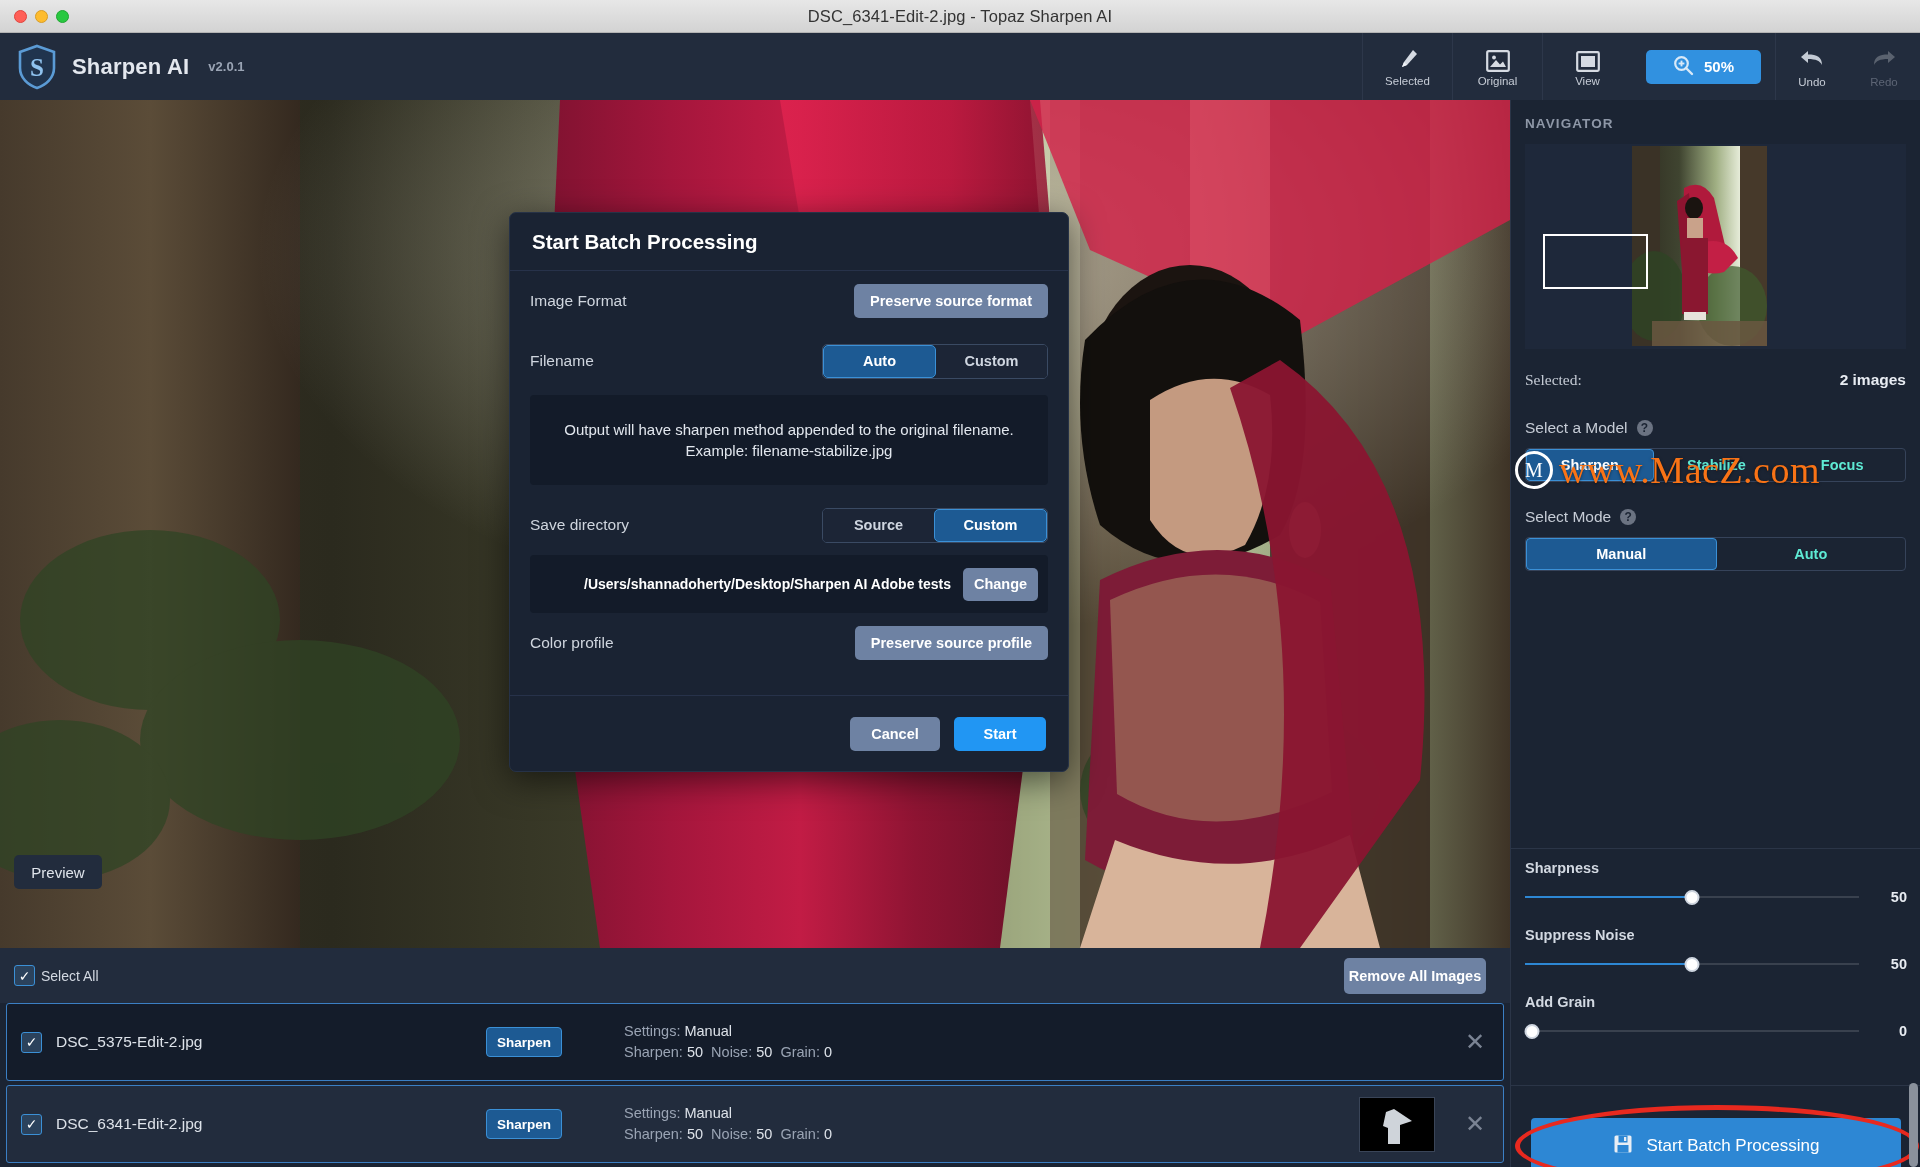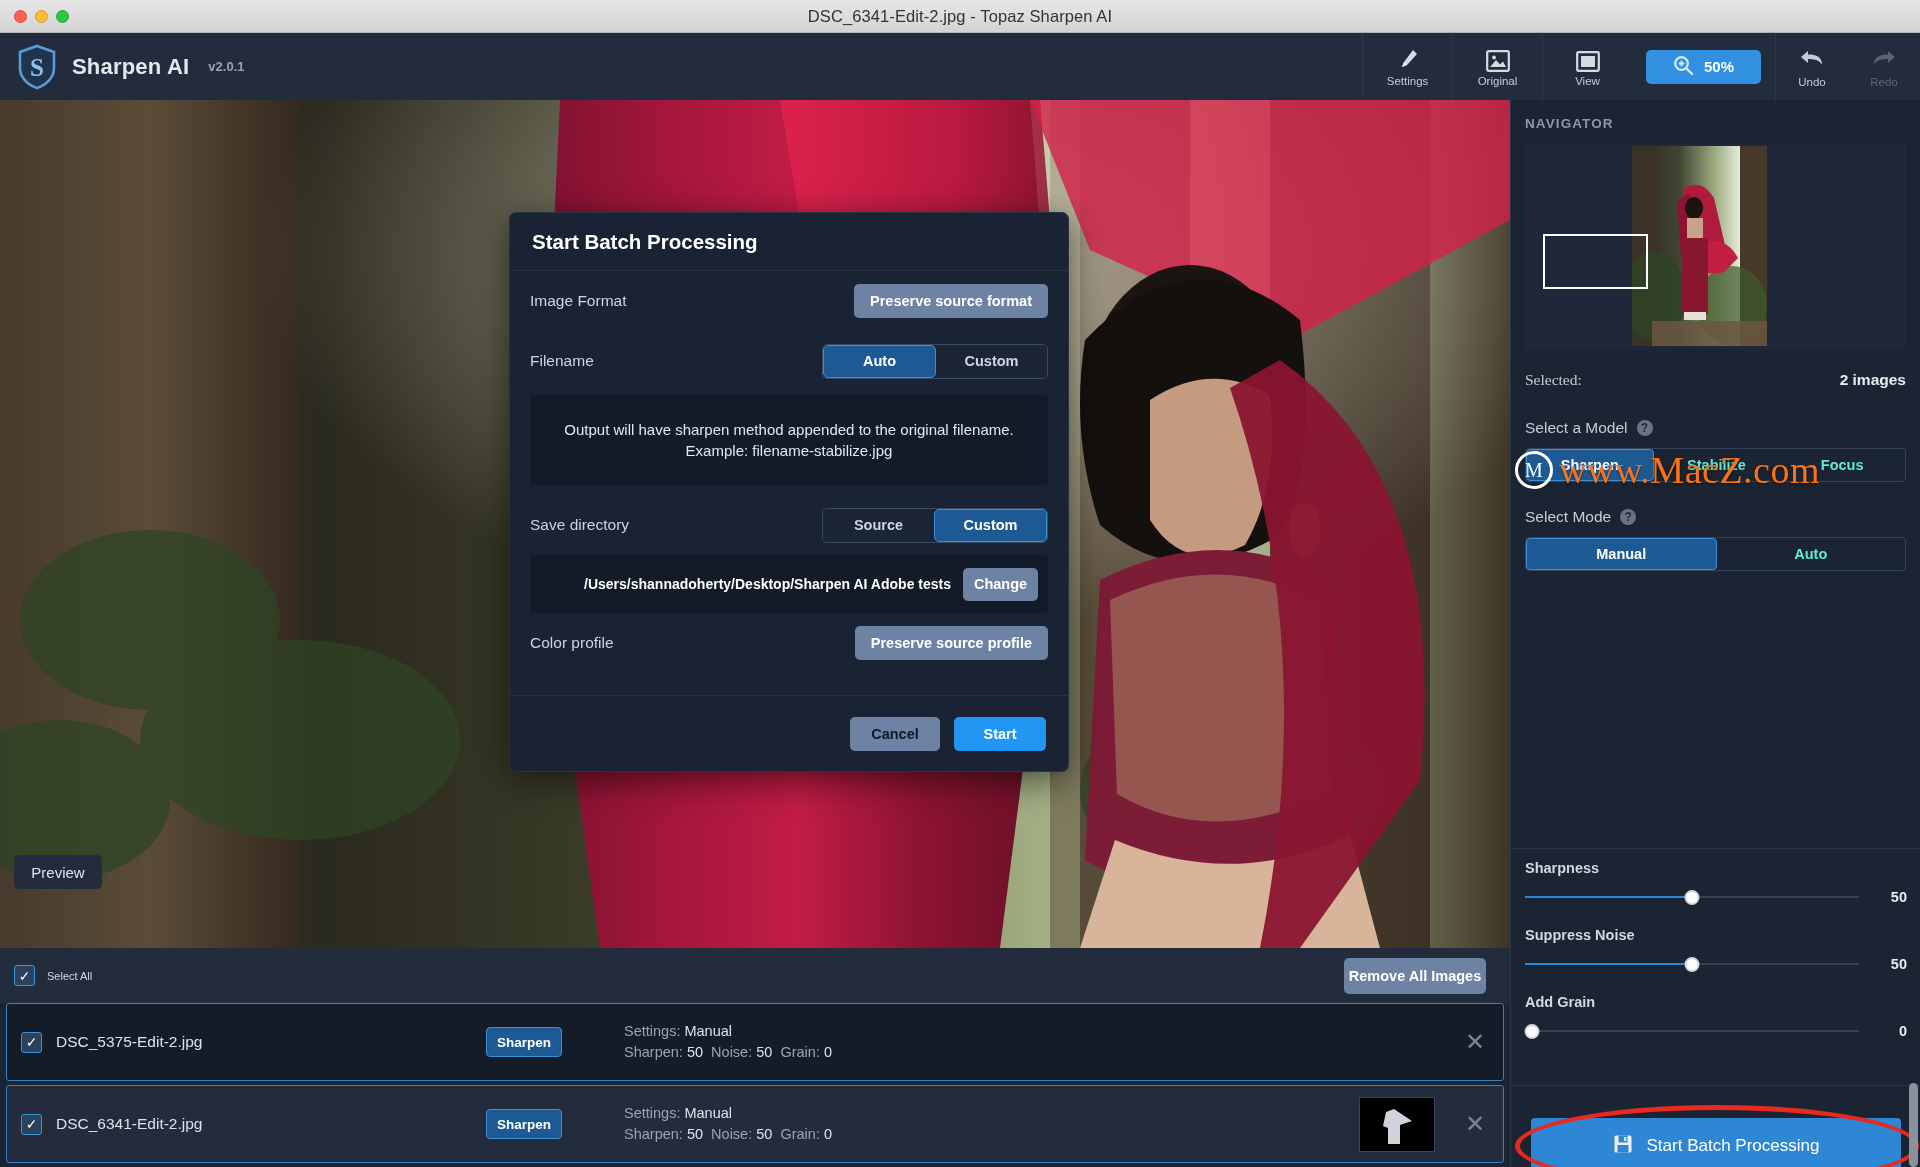--- a/index.html
+++ b/index.html
@@ -115,35 +115,35 @@
   #changebtn{
     width:75px; height:33px; border-radius:5px; background:#6e82a3; color:#fff;
     font-size:14.5px; font-weight:bold; display:flex; align-items:center; justify-content:center;
   }
   #dlg-foot{
     position:absolute; left:0; bottom:0; width:100%; height:76px;
     border-top:1px solid #27324a; display:flex; align-items:center;
     justify-content:flex-end; gap:14px; padding-right:22px;
   }
   #cancel-btn{ width:90px; height:34px; border-radius:5px; background:#6e82a3;
-    color:#0f172a; font-size:14.5px; font-weight:bold; display:flex; align-items:center; justify-content:center;}
+    color:#ffffff; font-size:14.5px; font-weight:bold; display:flex; align-items:center; justify-content:center;}
   #start-btn{ width:92px; height:34px; border-radius:5px; background:#2196f3;
     color:#fff; font-size:14.5px; font-weight:bold; display:flex; align-items:center; justify-content:center;}
 
   
   #bottombar{
     position:absolute; left:0; top:948px; width:1510px; height:55px;
     background:#222c3d; display:flex; align-items:center;
   }
   .cb{
     width:21px; height:21px; border-radius:3px; border:1.6px solid #3b90d6;
     background:#2b425c; display:flex; align-items:center; justify-content:center;
     color:#fff; font-size:14px; line-height:1;
   }
-  #selall-txt{ font-size:11px; color:#d3d9e2; margin-left:12px;text-align:right; }
+  #selall-txt{ font-size:14px; color:#d3d9e2; margin-left:6px;text-align:right; }
   #removeall{
     position:absolute; right:24px; top:10px; width:142px; height:36px;
     border-radius:5px; background:#6e82a3; color:#fff; font-size:14.5px;
     font-weight:bold; display:flex; align-items:center; justify-content:center;
   }
   #filelist{
     position:absolute; left:0; top:1003px; width:1510px; height:164px;
     overflow:hidden;
   }
   .frow{
@@ -274,21 +274,21 @@
   </div>
 
   <div id="tools">
     <div class="tool">
       <span class="tool-ico">
         <svg width="22" height="24" viewBox="0 0 22 24">
           <path d="M16 2 L20 6 L10 17 L5 19 L7 14 Z" fill="#d6dbe3"></path>
           <path d="M5 19 L7 14 L10 17 Z" fill="#f0f3f7"></path>
         </svg>
       </span>
-      <span class="tl">Settings</span>
+      <span class="tl">Selected</span>
     </div>
     <div class="tool">
       <span class="tool-ico">
         <svg width="24" height="22" viewBox="0 0 24 22">
           <rect x="1.2" y="1.2" width="21.6" height="19.6" rx="1.5" fill="none" stroke="#d6dbe3" stroke-width="2.2"></rect>
           <circle cx="8" cy="7.5" r="1.9" fill="#d6dbe3"></circle>
           <path d="M4 17 L10 10 L14 14.5 L17 11.5 L20 17 Z" fill="#d6dbe3"></path>
         </svg>
       </span>
       <span class="tl">Original</span>

